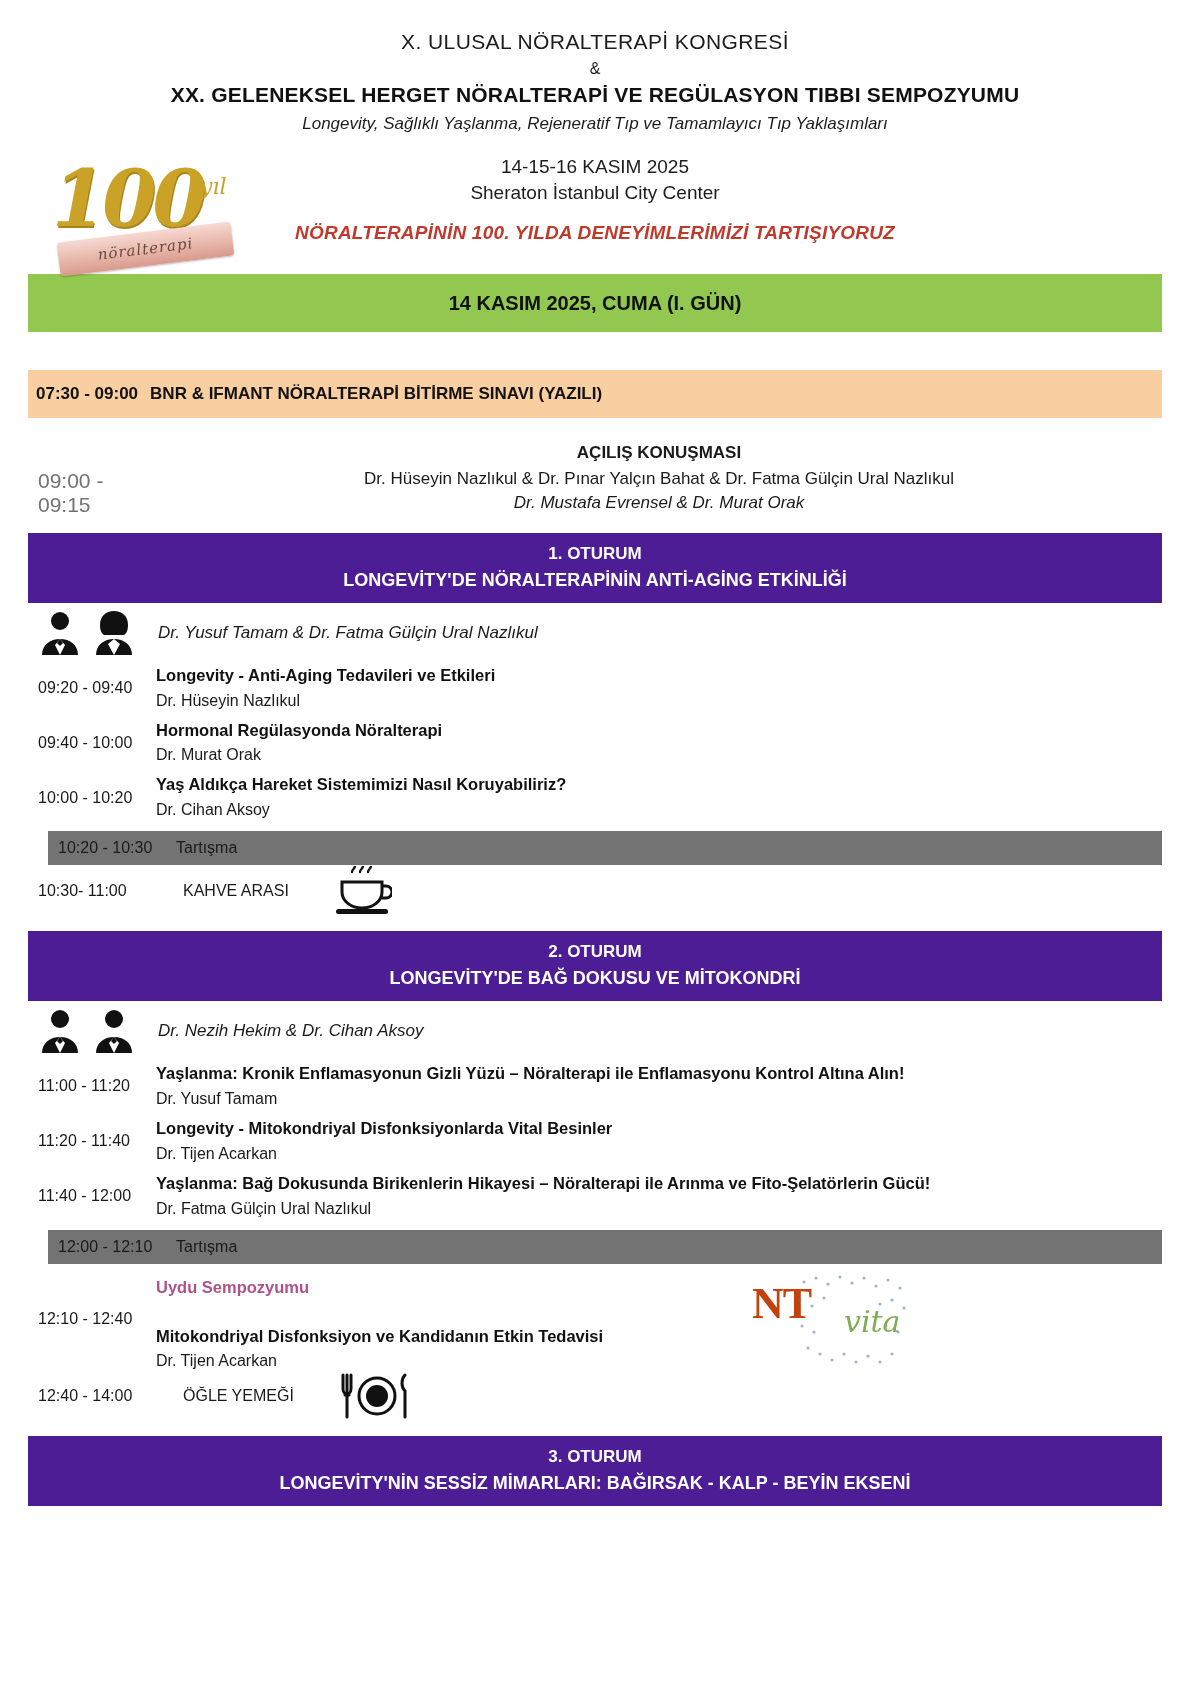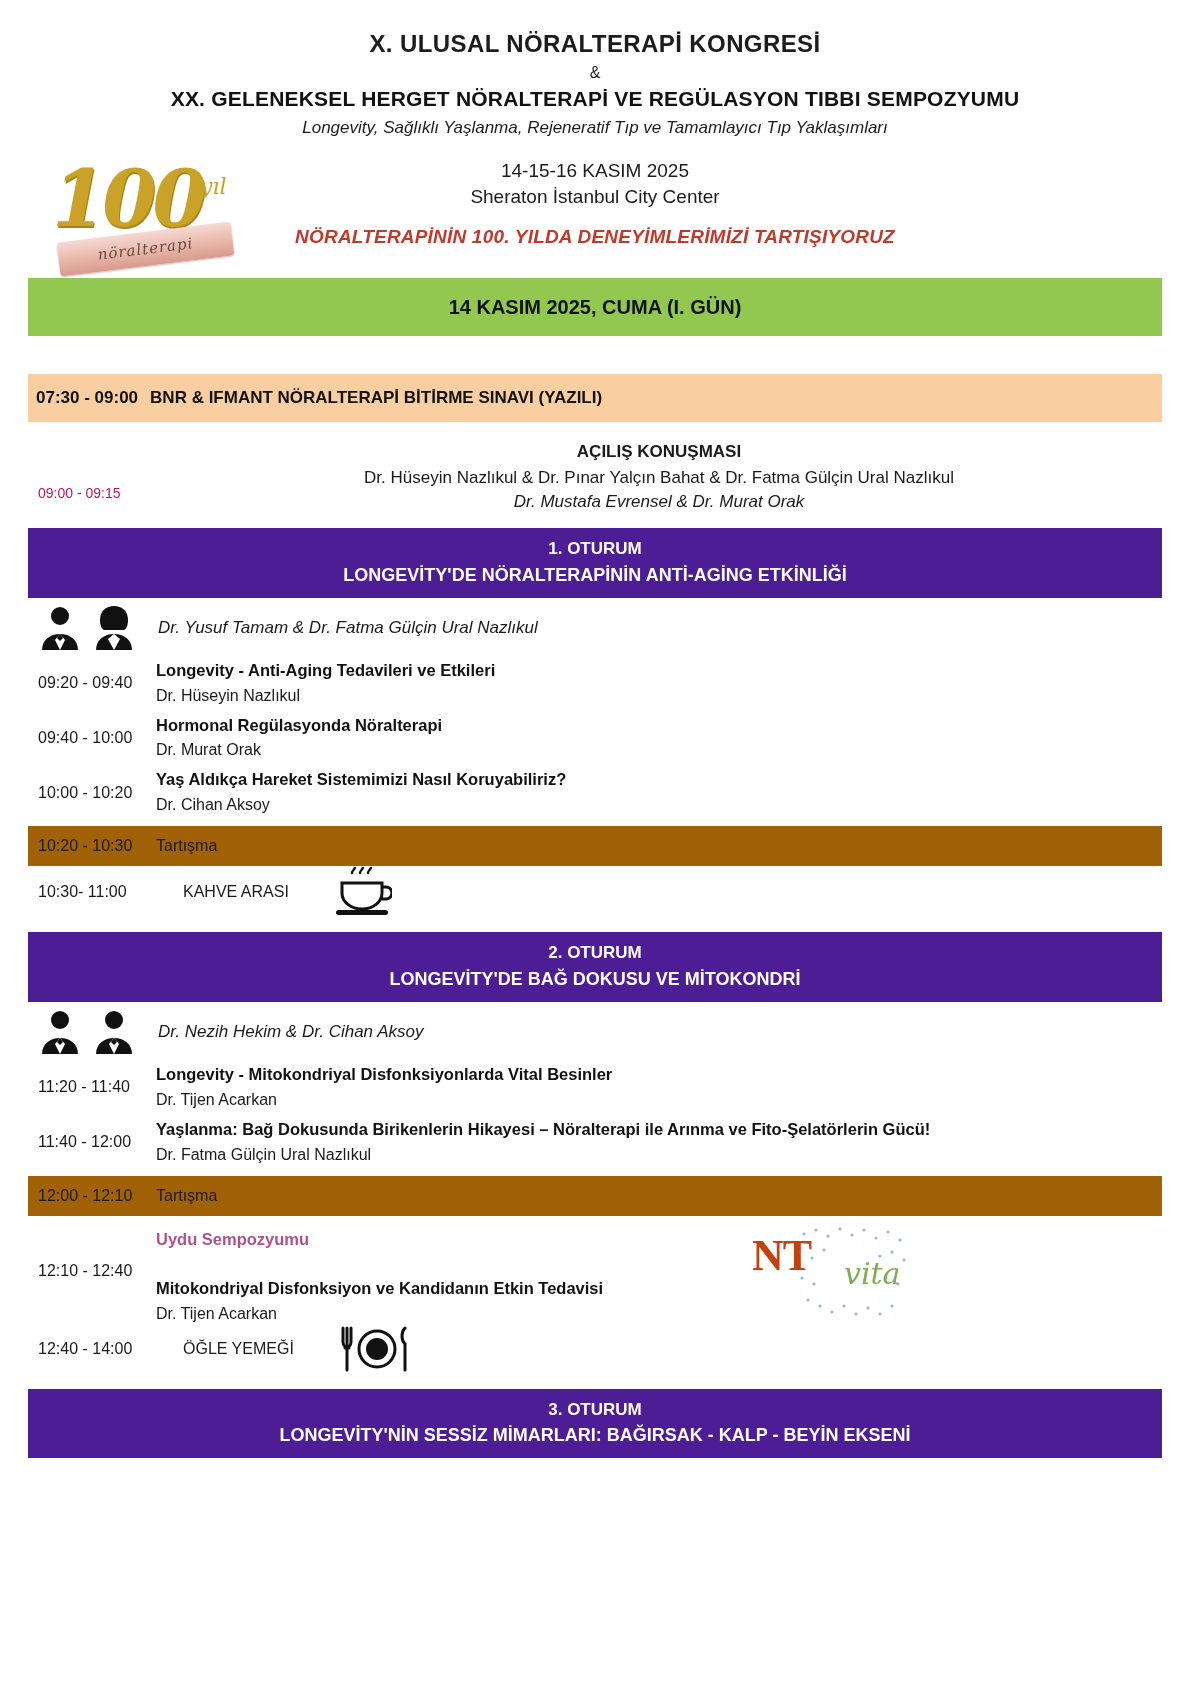--- a/index.html
+++ b/index.html
@@ -21,24 +21,24 @@
     box-sizing: border-box;
     padding: 0 28px;
   }
 
   
   .header {
     padding-top: 30px;
     text-align: center;
   }
   .title-1 {
-    font-size: 24px;
+    font-size: 21px;
     letter-spacing: 0.4px;
     color: #1c1c1c;
-    font-weight: 700;
+    font-weight: 400;
   }
   .amp {
     font-size: 16px;
     margin-top: 6px;
     color: #1c1c1c;
   }
   .title-2 {
     font-size: 21px;
     font-weight: 700;
     margin-top: 5px;
@@ -164,24 +164,24 @@
   
   .opening {
     display: flex;
     align-items: center;
     margin-top: 18px;
     padding: 2px 0;
   }
   .opening .time {
     width: 128px;
     flex: none;
-    font-size: 14px;
+    font-size: 21px;
     padding-left: 10px;
     box-sizing: border-box;
-    color: #be185d;
+    color: #737373;
     margin-top: 31px;
   }
   .opening .body {
     flex: 1;
     text-align: center;
   }
   .opening .op-title {
     font-size: 17px;
     font-weight: 700;
   }
@@ -242,23 +242,24 @@
     font-size: 16px;
     line-height: 1.5;
     color: #1a1a1a;
     margin-top: 1px;
   }
 
   
   .discussion {
     display: flex;
     align-items: center;
-    background: #a16207;
-    height: 40px;
+    background: #737373;
+    height: 34px;
     margin-top: 6px;
+    margin-left: 20px;
   }
   .discussion .time {
     width: 128px;
     flex: none;
     font-size: 16px;
     padding-left: 10px;
     box-sizing: border-box;
   }
   .discussion .label {
     font-size: 16px;
@@ -478,20 +479,27 @@
       <svg class="person-icon" width="48" height="48" viewBox="0 0 48 48">
         <circle cx="24" cy="12" r="9" fill="#111"></circle>
         <path d="M6 46c0-10 8-16 18-16s18 6 18 16z" fill="#111"></path>
         <path d="M24 30l-5 6 5 10 5-10z" fill="#ffffff"></path>
         <path d="M24 30l-3 4 3 3 3-3z" fill="#111"></path>
       </svg>
     </div>
     <div class="chair-name">Dr. Nezih Hekim  &amp; Dr. Cihan Aksoy</div>
   </div>
 
+  <div class="talk">
+    <div class="time">11:00 - 11:20</div>
+    <div class="info">
+      <div class="t-title">Yaşlanma: Kronik Enflamasyonun Gizli Yüzü – Nöralterapi ile Enflamasyonu Kontrol Altına Alın!</div>
+      <div class="t-speaker">Dr. Yusuf Tamam</div>
+    </div>
+  </div>
   <div class="talk">
     <div class="time">11:20 - 11:40</div>
     <div class="info">
       <div class="t-title">Longevity - Mitokondriyal Disfonksiyonlarda Vital Besinler</div>
       <div class="t-speaker">Dr. Tijen Acarkan</div>
     </div>
   </div>
   <div class="talk">
     <div class="time">11:40 - 12:00</div>
     <div class="info">

